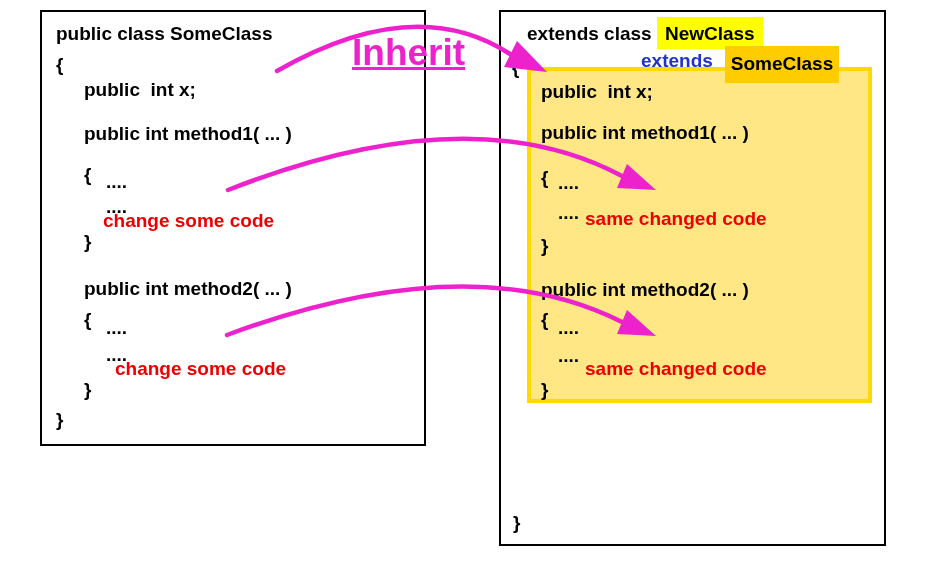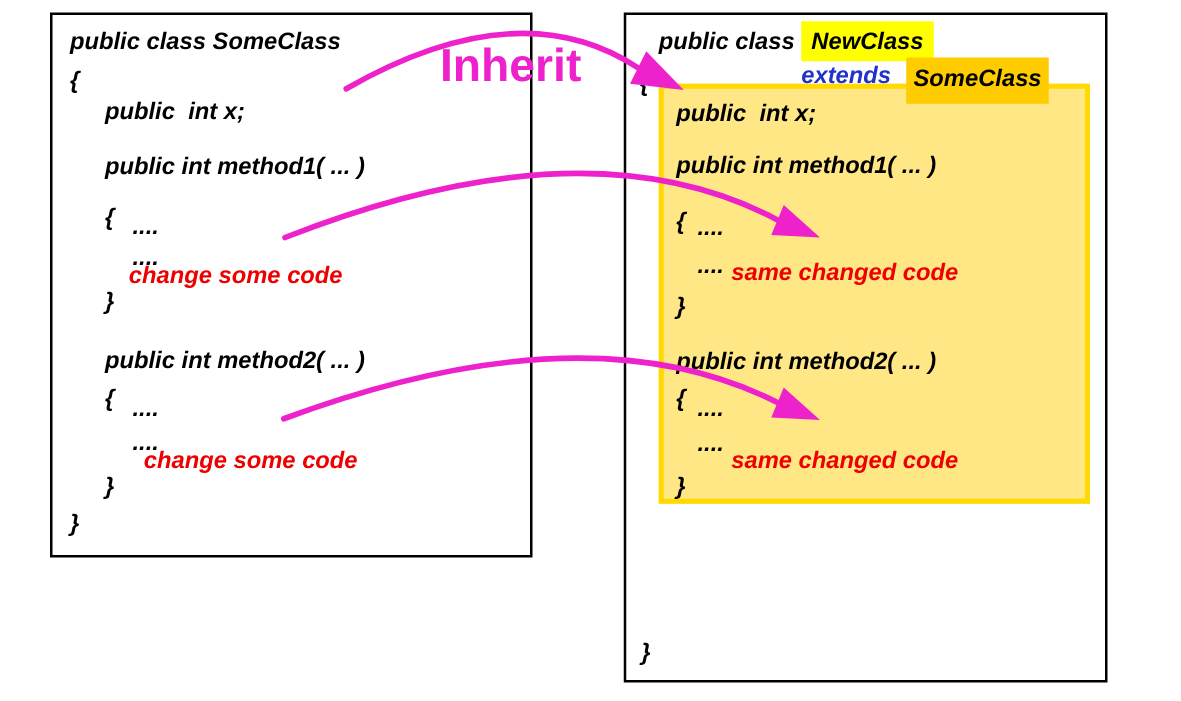--- a/index.html
+++ b/index.html
@@ -9,29 +9,29 @@
   }
   .box { position:absolute; border:2px solid var(--box-border); box-sizing:border-box; background:transparent; }
   .left-box  { left:40px;  top:10px; width:386px; height:436px; }
   .right-box { left:499px; top:10px; width:387px; height:536px; }
   .panel {
     position:absolute; left:527px; top:67px; width:345px; height:336px;
     background:var(--panel-fill); border:4px solid var(--panel-border); box-sizing:border-box;
   }
   .line {
     position:absolute; font-size:19px; line-height:19px; color:#000000;
-    white-space:pre; letter-spacing:0;font-style:italic;
+    white-space:pre; letter-spacing:0;
   }
   .red  { color:var(--red);margin-top:19px; }
   .kw-blue { color:var(--blue); }
   .hl-yellow { background:var(--yellow-highlight); padding:6px 8px 5px 8px;text-align:right; }
   .hl-gold   { background:var(--gold-highlight); padding:7px 6px 9px 6px; margin-left:12px; position:relative; top:3px;margin-top:34px; }
   .inherit-label {
     position:absolute; left:352px; top:36px; font-size:37px; line-height:34px;
-    color:var(--magenta); white-space:pre;
+    color:var(--magenta); white-space:pre;text-decoration:underline;
   }
   .arrows { position:absolute; left:0; top:0; z-index:10; pointer-events:none; }
   .arrows path { fill:none; stroke:var(--magenta); stroke-width:4.5; stroke-linecap:round; }
   .arrows polygon { fill:var(--magenta); stroke:none; }
 </style>
 </head>
 <body>
 
 <div class="canvas">
 
@@ -50,21 +50,21 @@
   <div class="line" style="left:106px;top:197px">....</div>
   <div class="line" style="left:84px;top:232px">}</div>
   <div class="line" style="left:84px;top:279px">public int method2( ... )</div>
   <div class="line" style="left:84px;top:310px">{</div>
   <div class="line" style="left:106px;top:318px">....</div>
   <div class="line red" style="left:115px;top:340px">change some code</div>
   <div class="line" style="left:106px;top:345px">....</div>
   <div class="line" style="left:84px;top:380px">}</div>
   <div class="line" style="left:56px;top:410px">}</div>
 
-  <div class="line" style="left:527px;top:24px"><span>public class </span><span class="hl-yellow">NewClass</span></div>
+  <div class="line" style="left:527px;top:24px"><span>extends class </span><span class="hl-yellow">NewClass</span></div>
   <div class="line" style="left:641px;top:51px"><span class="kw-blue">extends</span><span class="hl-gold">SomeClass</span></div>
   <div class="line" style="left:512px;top:58px">{</div>
   <div class="line" style="left:541px;top:82px">public  int x;</div>
   <div class="line" style="left:541px;top:123px">public int method1( ... )</div>
   <div class="line" style="left:541px;top:168px">{</div>
   <div class="line" style="left:558px;top:173px">....</div>
   <div class="line red" style="left:585px;top:190px">same changed code</div>
   <div class="line" style="left:558px;top:203px">....</div>
   <div class="line" style="left:541px;top:236px">}</div>
   <div class="line" style="left:541px;top:280px">public int method2( ... )</div>

